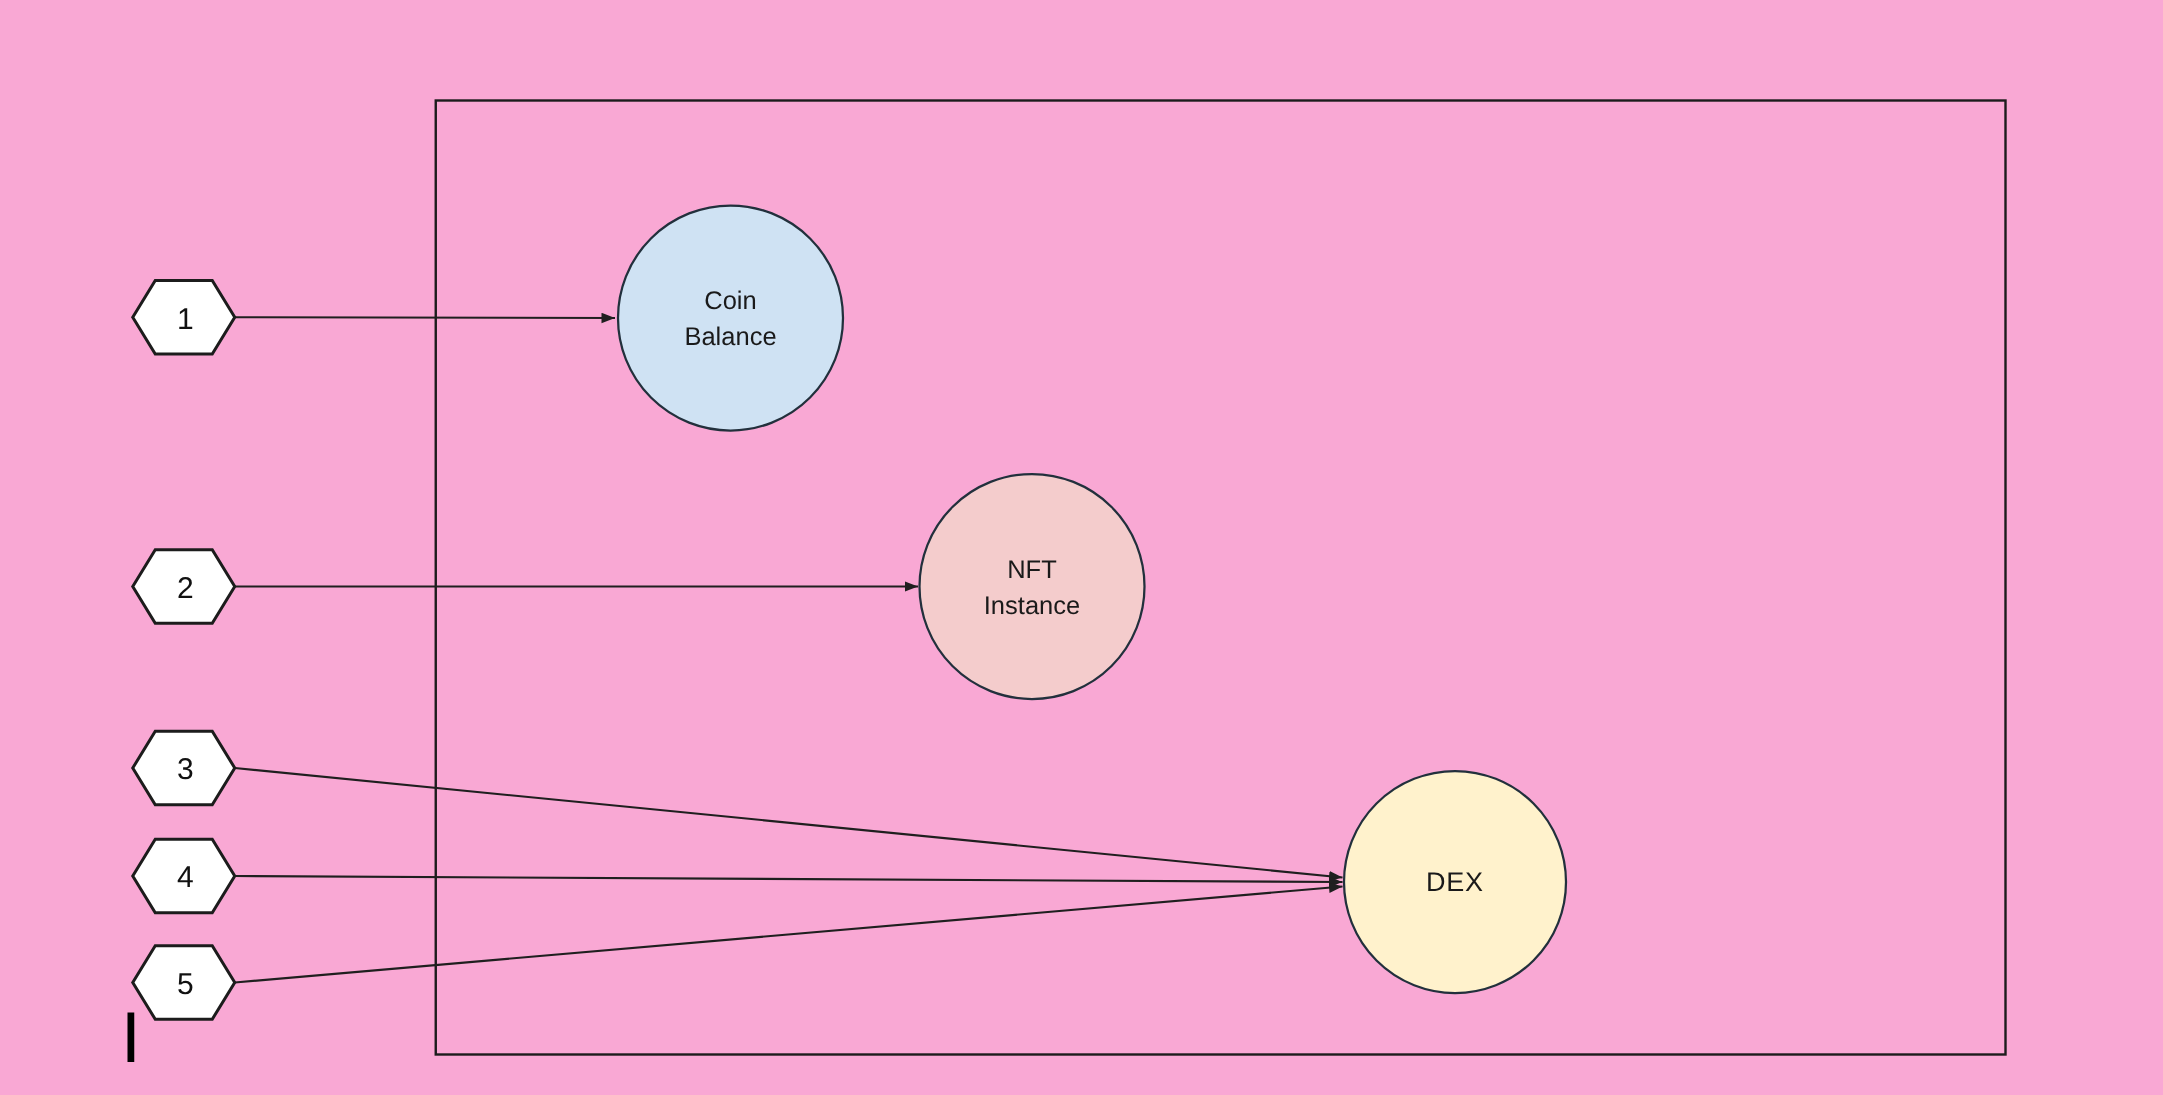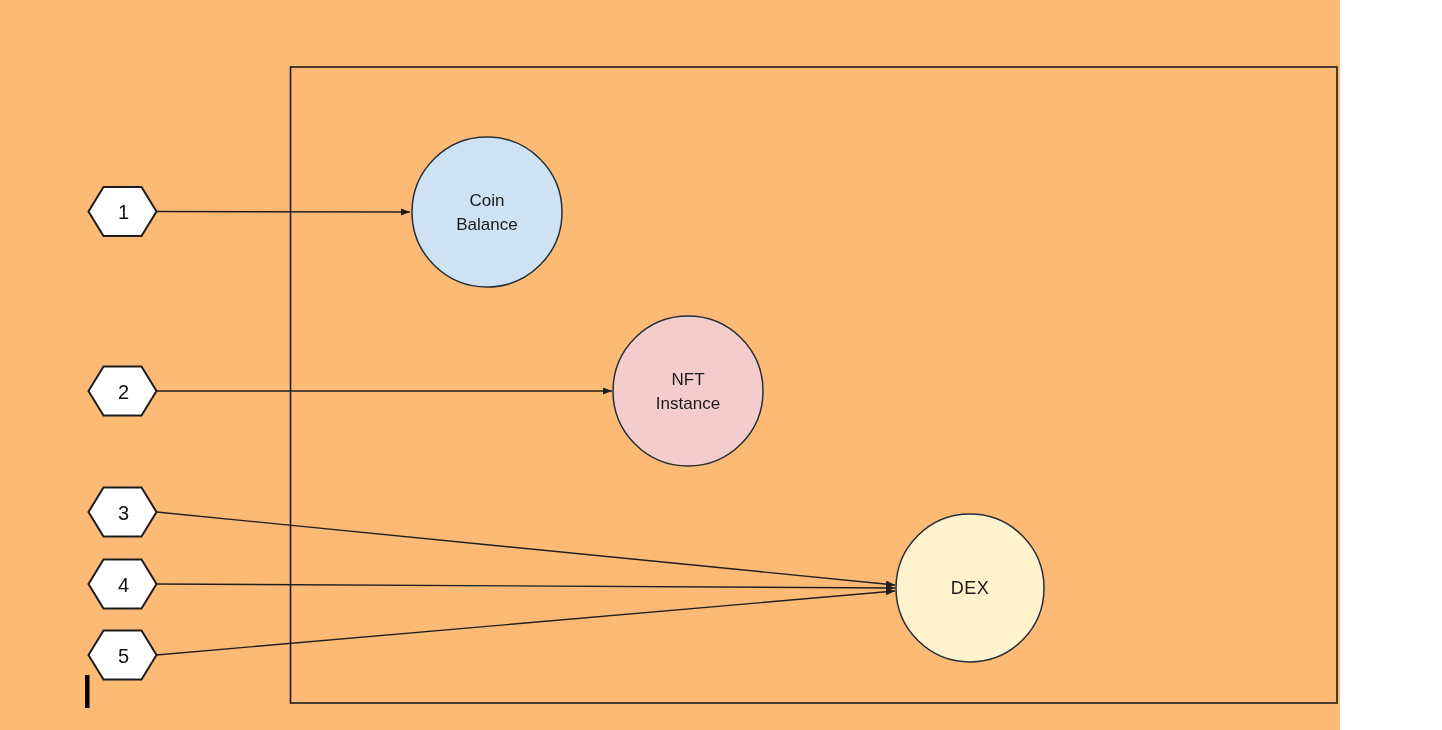--- a/index.html
+++ b/index.html
@@ -2,23 +2,23 @@
 <html><head>
 <meta charset="utf-8">
 <style>
   html, body {
     margin: 0;
     padding: 0;
     background: #ffffff;
   }
   .stage {
     position: relative;
-    width: 1340px;
+    width: 1442px;
     height: 730px;
-    background: #fdba74;
+    background: #f9a8d4;
     overflow: hidden;
     font-family: "Liberation Sans", sans-serif;
   }
   svg {
     display: block;
   }
   .node-label {
     font-family: "Liberation Sans", sans-serif;
     font-size: 17px;
     fill: #1a1a1a;

